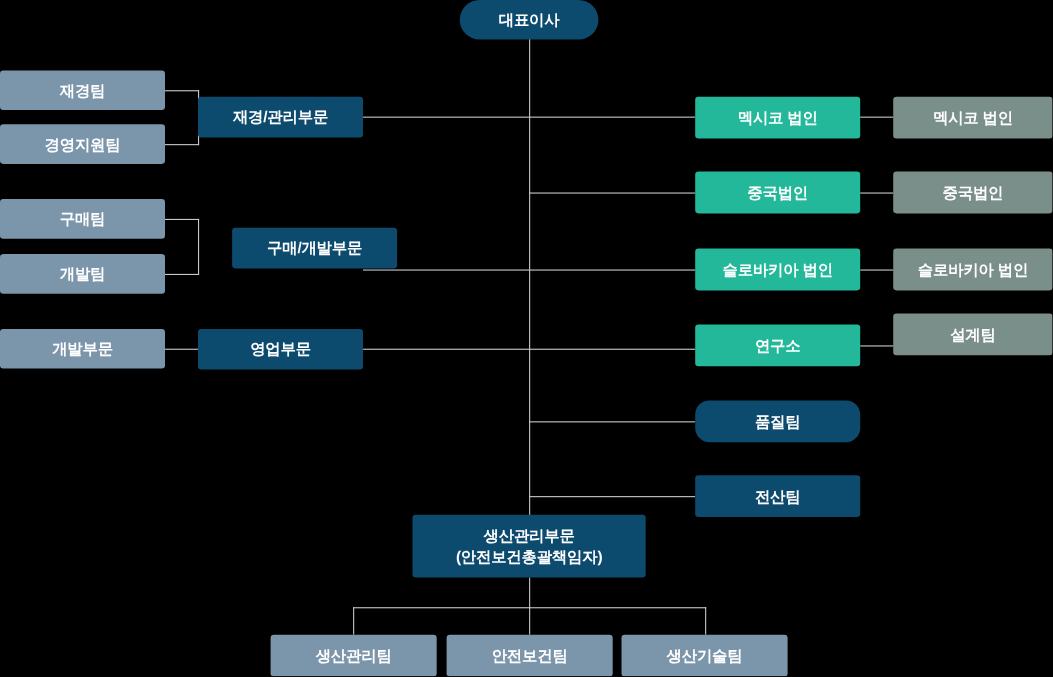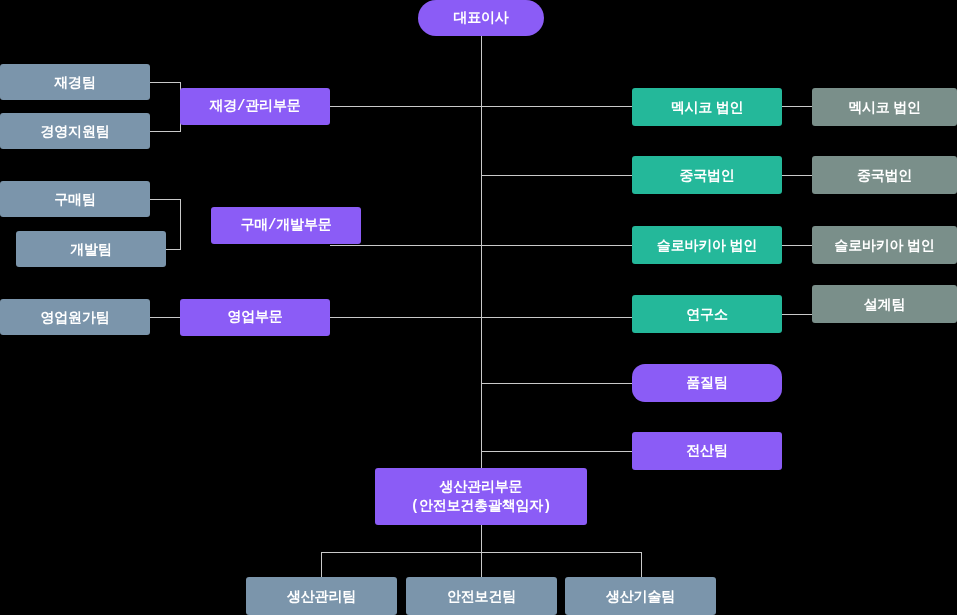--- a/index.html
+++ b/index.html
@@ -26,21 +26,21 @@
     justify-content: center;
     text-align: center;
     color: #ffffff;
     font-weight: bold;
     font-size: 14px;
     line-height: 1.35;
     letter-spacing: -0.2px;
     z-index: 3;
     white-space: pre-line;
   }
-  .node.blue       { background: #8b5cf6; font-family: Liberation Mono, monospace; }
+  .node.blue       { background: #0c4a6e; }
   .node.teal       { background: #24b89a; }
   .node.slate      { background: #7b95ab; }
   .node.greengray  { background: #7a8f8a; }
   .node.rounded    { border-radius: 22px; }
   .node.radius-sm  { border-radius: 3px; }
 
   .conn {
     position: absolute;
     background: #c9c9c9;
     z-index: 1;
@@ -81,22 +81,22 @@
   <div class="conn h" style="left:321px; top:552px; width:321px;"></div>
   <div class="conn v" style="left:321px; top:552px; height:25px;"></div>
   <div class="conn v" style="left:481px; top:552px; height:25px;"></div>
   <div class="conn v" style="left:641px; top:552px; height:25px;"></div>
 
   <div class="node blue rounded" style="left:418px; top:0px; width:126px; height:36px;">대표이사</div>
 
   <div class="node slate radius-sm" style="left:0px; top:64px; width:150px; height:36px;">재경팀</div>
   <div class="node slate radius-sm" style="left:0px; top:113px; width:150px; height:36px;">경영지원팀</div>
   <div class="node slate radius-sm" style="left:0px; top:181px; width:150px; height:36px;">구매팀</div>
-  <div class="node slate radius-sm" style="left:16px; top:231px; width:150px; height:36px;">개발팀</div>
-  <div class="node slate radius-sm" style="left:0px; top:299px; width:150px; height:36px;">영업원가팀</div>
+  <div class="node slate radius-sm" style="left:0px; top:231px; width:150px; height:36px;">개발팀</div>
+  <div class="node slate radius-sm" style="left:0px; top:299px; width:150px; height:36px;">개발부문</div>
 
   <div class="node blue radius-sm" style="left:180px; top:88px; width:150px; height:37px;">재경/관리부문</div>
   <div class="node blue radius-sm" style="left:180px; top:207px; width:150px; height:37px;margin-left:31px;">구매/개발부문</div>
   <div class="node blue radius-sm" style="left:180px; top:299px; width:150px; height:37px;">영업부문</div>
   <div class="node blue radius-sm" style="left:375px; top:468px; width:212px; height:57px;">생산관리부문
 (안전보건총괄책임자)</div>
 
   <div class="node teal radius-sm" style="left:632px; top:88px; width:150px; height:38px;">멕시코 법인</div>
   <div class="node teal radius-sm" style="left:632px; top:156px; width:150px; height:38px;">중국법인</div>
   <div class="node teal radius-sm" style="left:632px; top:226px; width:150px; height:38px;">슬로바키아 법인</div>

